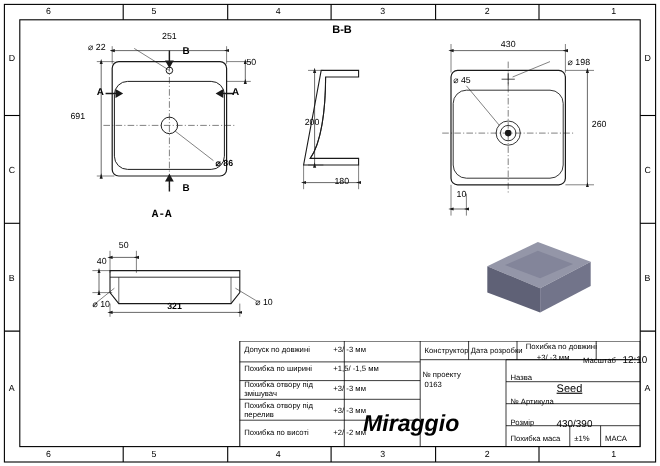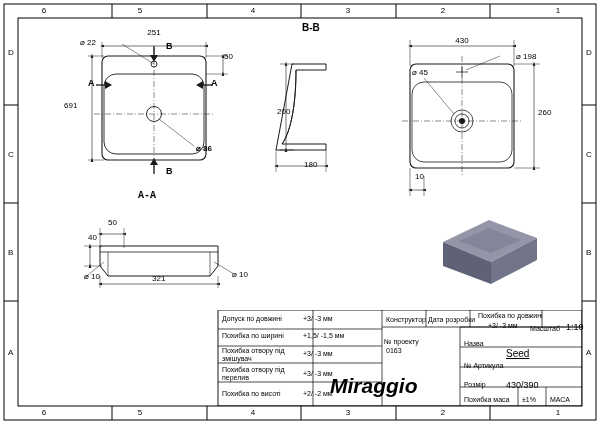--- a/index.html
+++ b/index.html
@@ -213,21 +213,21 @@
     <line x1="34" y1="50" x2="14" y2="66" stroke="#1a1a1a" stroke-width="0.5"></line>
     <line x1="144" y1="50" x2="164" y2="62" stroke="#1a1a1a" stroke-width="0.5"></line>
     <defs>
       <marker id="ar4" markerWidth="8" markerHeight="8" refX="4" refY="4" orient="auto">
         <path d="M0,4 L8,1.6 L8,6.4 z" fill="#1a1a1a"></path>
       </marker>
     </defs>
   </svg>
   <div class="txt t8" style="left:108px;top:218px;">50</div>
   <div class="txt t8" style="left:78px;top:233px;margin-left:10px;">40</div>
-  <div class="txt t8" style="left:152px;top:274px;">321</div>
+  <div class="txt t8" style="left:152px;top:274px;font-weight:bold;">321</div>
   <div class="txt t8" style="left:84px;top:272px;">⌀ 10</div>
   <div class="txt t8" style="left:232px;top:270px;">⌀ 10</div>
 
   <svg class="abs" style="left:425px;top:208px;" width="130" height="90">
 
     <path d="M18 34 L64 12 L112 30 L66 54 z" fill="#9496a8"></path>
 
     <path d="M34 33 L64 20 L96 32 L66 45 z" fill="#83859a"></path>
 
     <path d="M18 34 L66 54 L66 76 L18 58 z" fill="#5f6176"></path>
@@ -271,21 +271,21 @@
   <div class="txt t7" style="left:303px;top:332px;">+1,5/ -1,5 мм</div>
   <div class="txt t7" style="left:303px;top:350px;">+3/ -3 мм</div>
   <div class="txt t7" style="left:303px;top:370px;">+3/ -3 мм</div>
   <div class="txt t7" style="left:303px;top:390px;">+2/ -2 мм</div>
 
   <div class="txt t7" style="left:386px;top:316px;">Конструктор</div>
   <div class="txt t7" style="left:428px;top:316px;">Дата розробки</div>
   <div class="txt t7" style="left:478px;top:312px;">Похибка по довжині</div>
   <div class="txt t7" style="left:488px;top:322px;">+3/ -3 мм</div>
   <div class="txt t7" style="left:530px;top:325px;">Масштаб</div>
-  <div class="txt t9" style="left:566px;top:322px;">1:10</div>
+  <div class="txt t9" style="left:566px;top:322px;">12:10</div>
 
   <div class="txt t7" style="left:384px;top:338px;">№ проекту</div>
   <div class="txt t7" style="left:386px;top:347px;">0163</div>
   <div class="txt t7" style="left:464px;top:340px;">Назва</div>
   <div class="txt t10" style="left:506px;top:348px;">Seed</div>
   <div class="txt t7" style="left:464px;top:362px;">№ Артикула</div>
   <div class="txt t9" style="left:510px;top:362px;"></div>
   <div class="txt t7" style="left:464px;top:381px;">Розмір</div>
   <div class="txt t9" style="left:506px;top:380px;">430/390</div>
 

